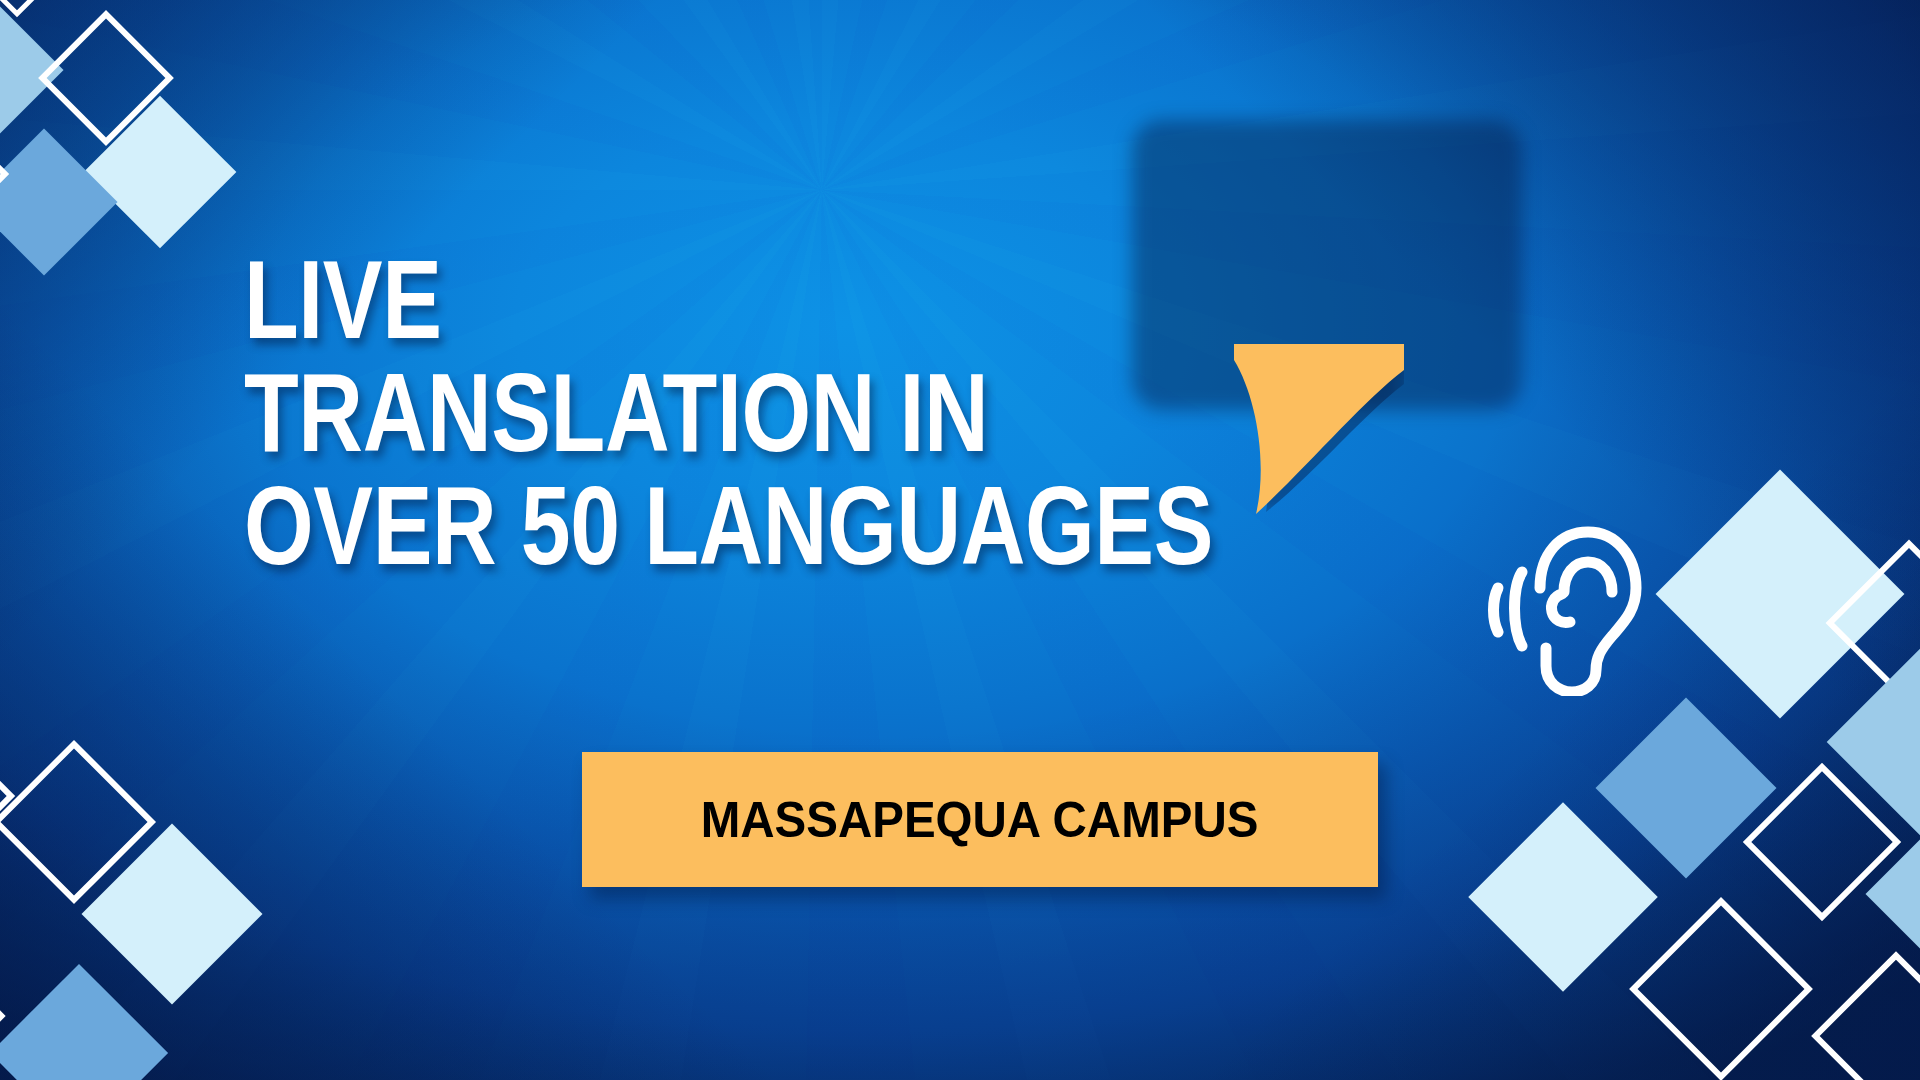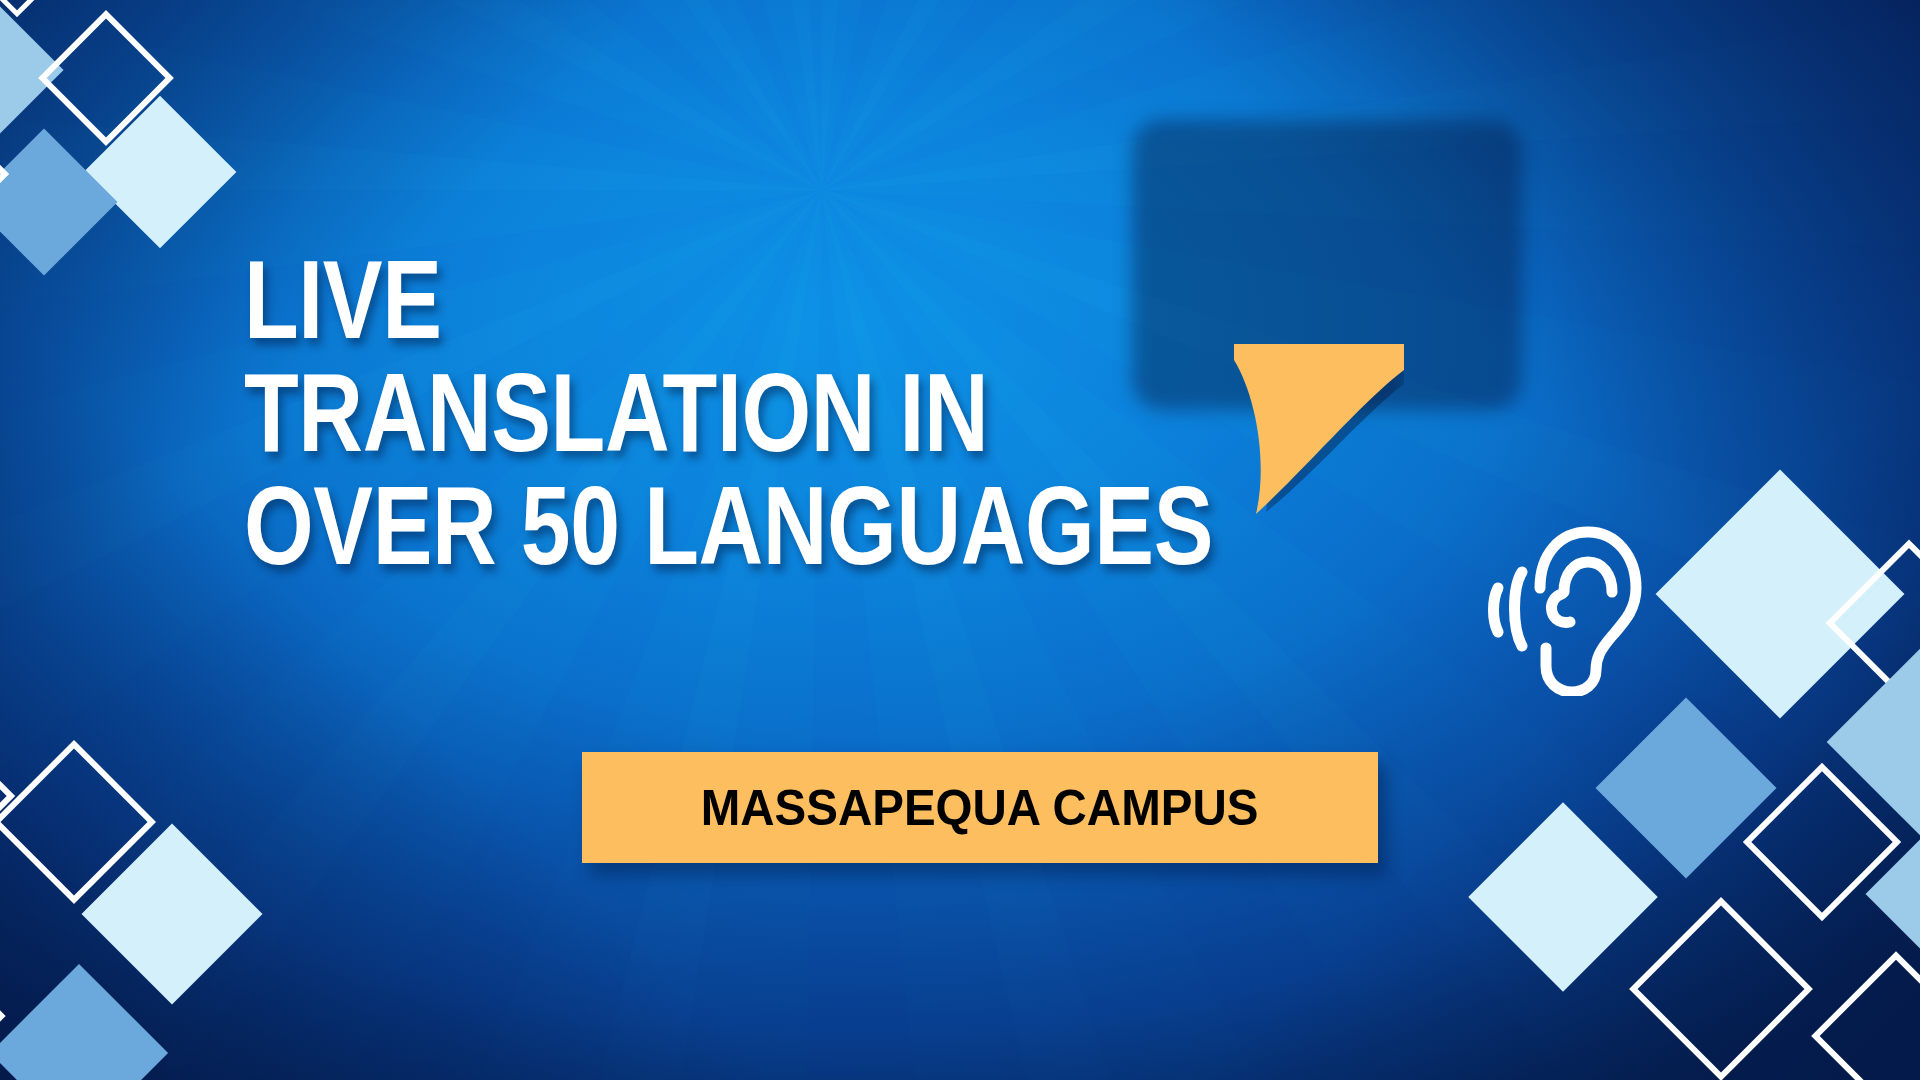--- a/index.html
+++ b/index.html
@@ -160,21 +160,21 @@
     width: 168px;
     height: 178px;
   }
 
   
   #campus-banner {
     position: absolute;
     left: 582px;
     top: 752px;
     width: 796px;
-    height: 111px;
+    height: 135px;
     background: #fcbe5e;
     display: flex;
     align-items: center;
     justify-content: center;
     box-shadow: 8px 12px 16px rgba(3,20,58,.40);
   }
   #campus-label {
     color: #000000;
     font-family: "Liberation Sans Narrow", "Liberation Sans", sans-serif;
     font-weight: bold;

